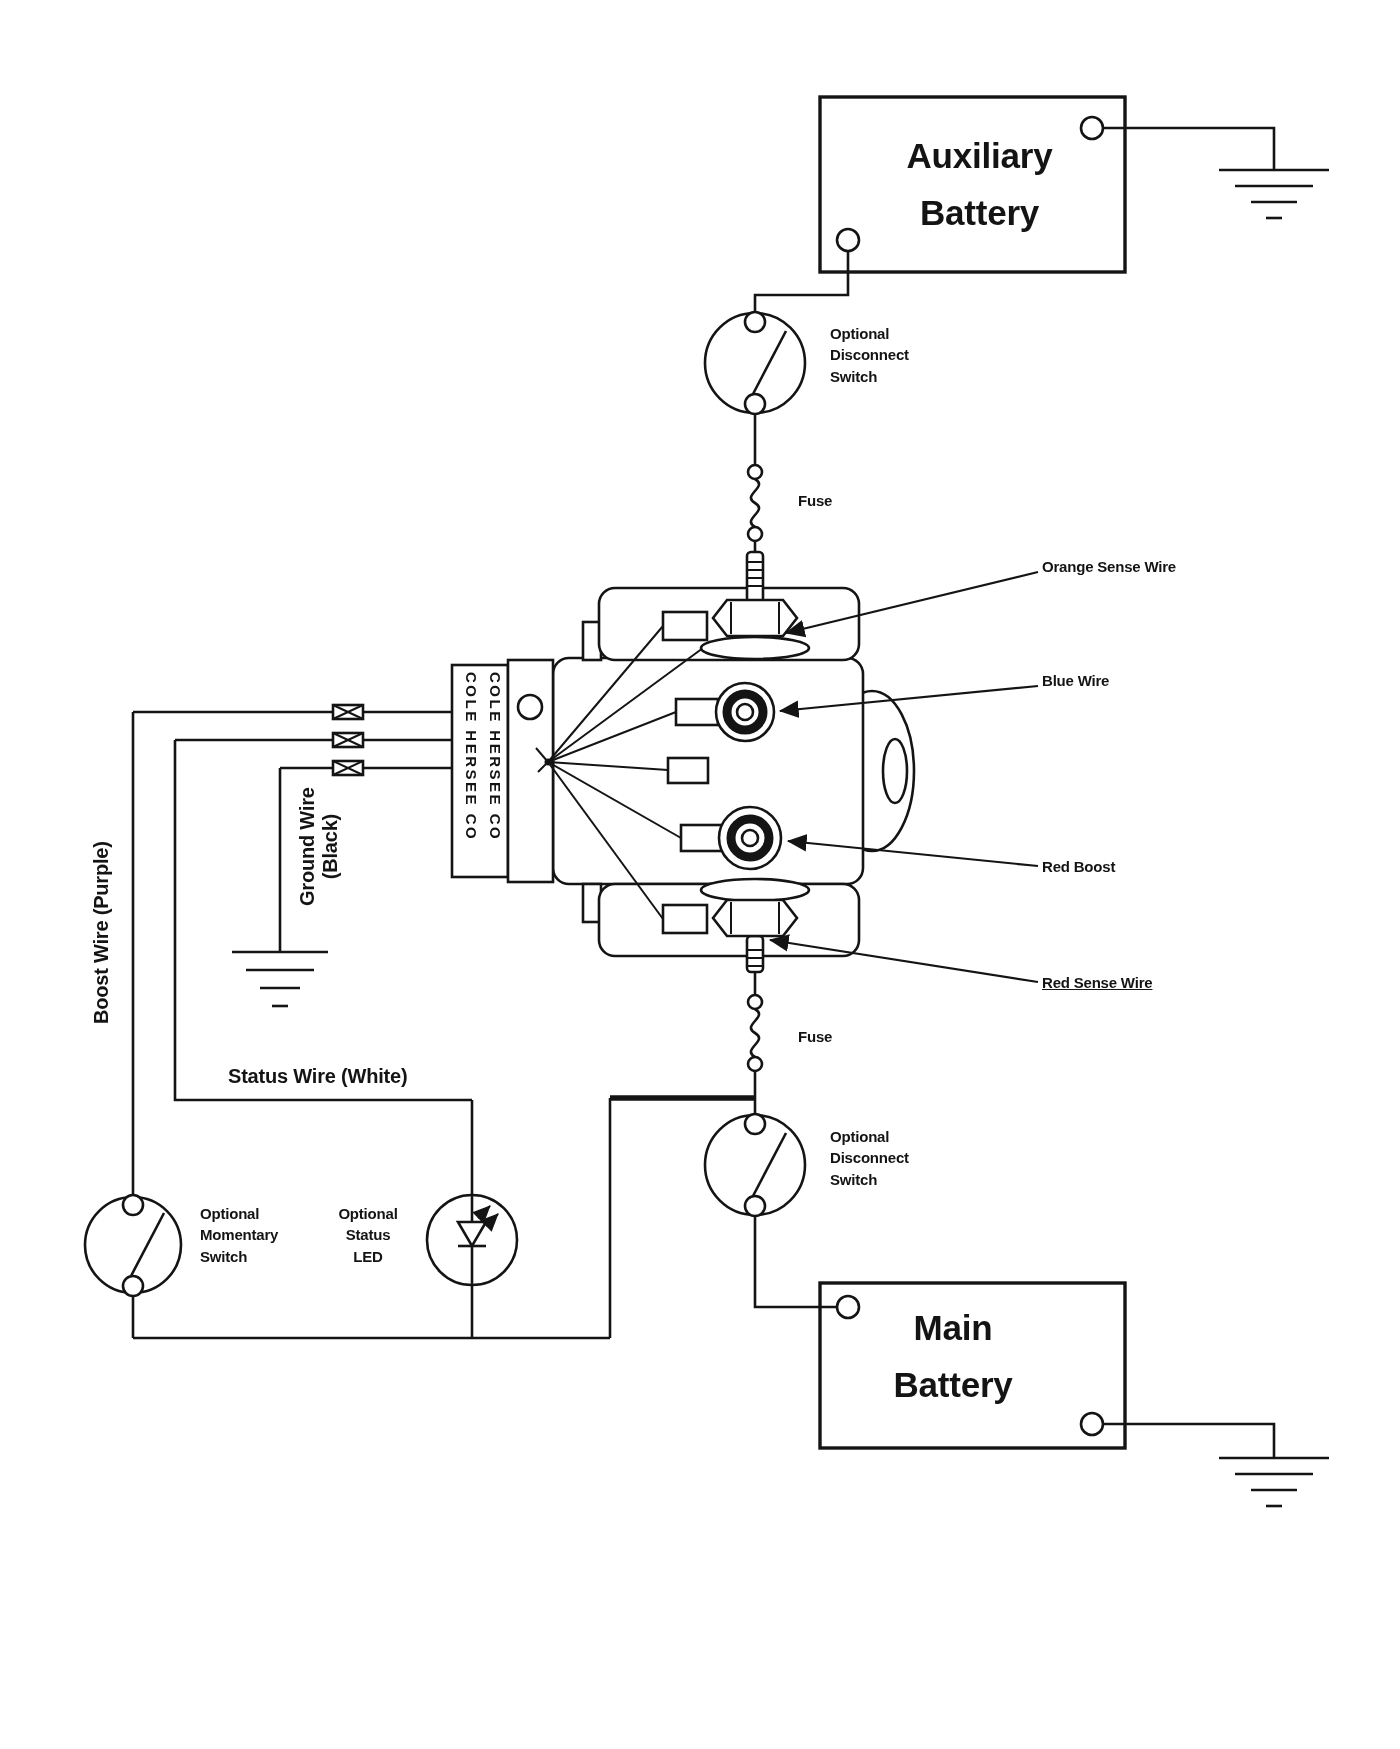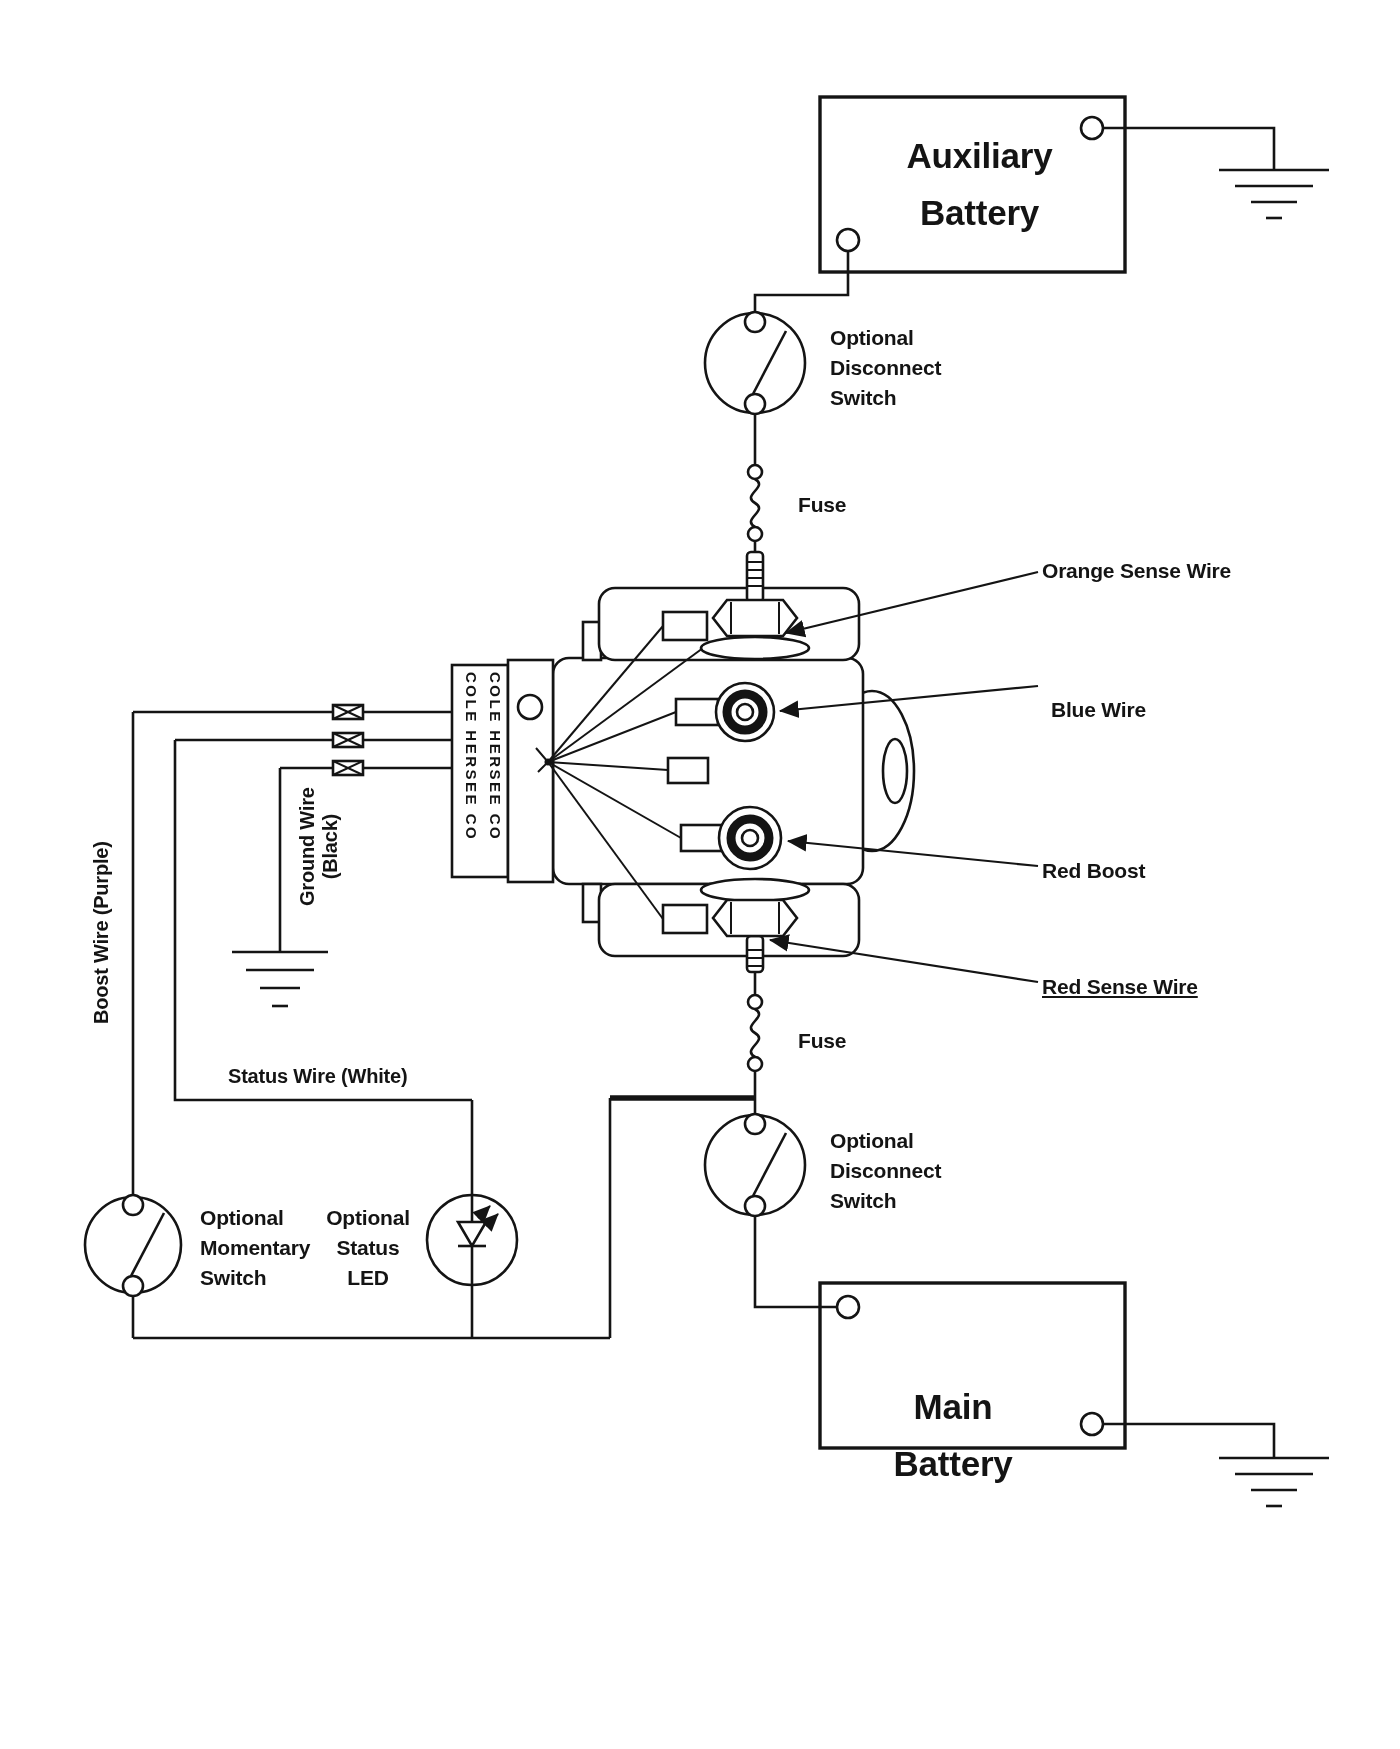--- a/index.html
+++ b/index.html
@@ -3,21 +3,21 @@
 <meta charset="utf-8">
 <style>
   * { margin:0; padding:0; box-sizing:border-box; }
   html,body { background:#ffffff; }
   body { font-family:"Liberation Sans", sans-serif; color:#141414; }
   .canvas { position:relative; width:1400px; height:1749px; background:#ffffff; overflow:hidden; }
   .canvas > svg { position:absolute; left:0; top:0; }
 
   .label { position:absolute; font-weight:bold; white-space:pre-line; color:#141414; letter-spacing:-0.2px; }
   .battery-label { font-size:35px; line-height:1.62; text-align:center;padding-left:14px; }
-  .small { font-size:21px; line-height:1.42; }
+  .small { font-size:15px; line-height:1.42; }
   .rot { transform-origin:0 0; transform:rotate(-90deg); white-space:pre; text-align:center; line-height:1.15; }
   .brand-col { position:absolute; font-weight:bold; font-size:15px; letter-spacing:2.5px; white-space:nowrap;
                transform-origin:0 0; transform:rotate(90deg); color:#141414; }
 
   .w  { fill:none; stroke:#141414; stroke-width:2.6; }
   .wf { fill:#ffffff; stroke:#141414; stroke-width:2.6; }
   .box { fill:none; stroke:#141414; stroke-width:3.4; }
   .thin { stroke-width:2; }
   .thick { stroke-width:5.5; }
   .dark { fill:#141414; stroke:none; }
@@ -225,38 +225,38 @@
     <line x1="472" y1="1246" x2="472" y2="1285"></line>
     <line class="thin" x1="478" y1="1218" x2="490" y2="1206" marker-end="url(#arr)"></line>
     <line class="thin" x1="486" y1="1226" x2="498" y2="1214" marker-end="url(#arr)"></line>
     <line x1="472" y1="1285" x2="472" y2="1338"></line>
   </g>
 </svg>
 
 <div class="label battery-label" style="left:820px; top:128px; width:305px;">Auxiliary
 Battery</div>
 
-<div class="label battery-label" style="left:820px; top:1379px; width:252px;">Main
+<div class="label battery-label" style="left:820px; top:1300px; width:252px;">Main
 Battery</div>
 
 <div class="label small" style="left:830px; top:323px;">Optional
 Disconnect
 Switch</div>
 
 <div class="label small" style="left:830px; top:1126px;">Optional
 Disconnect
 Switch</div>
 
 <div class="label small" style="left:798px; top:490px;">Fuse</div>
 
 <div class="label small" style="left:798px; top:1026px;">Fuse</div>
 
 <div class="label small" style="left:1042px; top:556px;text-align:right;">Orange Sense Wire</div>
 
-<div class="label small" style="left:1042px; top:695px;margin-left:9px;">Blue Wire</div>
+<div class="label small" style="left:1042px; top:670px;">Blue Wire</div>
 
 <div class="label small" style="left:1042px; top:856px;">Red Boost</div>
 
 <div class="label small" style="left:1042px; top:972px;text-decoration:underline;">Red Sense Wire</div>
 
 <div class="label small" style="left:228px; top:1062px; font-size:20px;">Status Wire (White)</div>
 
 <div class="label small rot" style="left:90px; top:1024px; font-size:20px;">Boost Wire (Purple)</div>
 
 <div class="label small rot" style="left:296px; top:906px; font-size:20px;">Ground Wire

